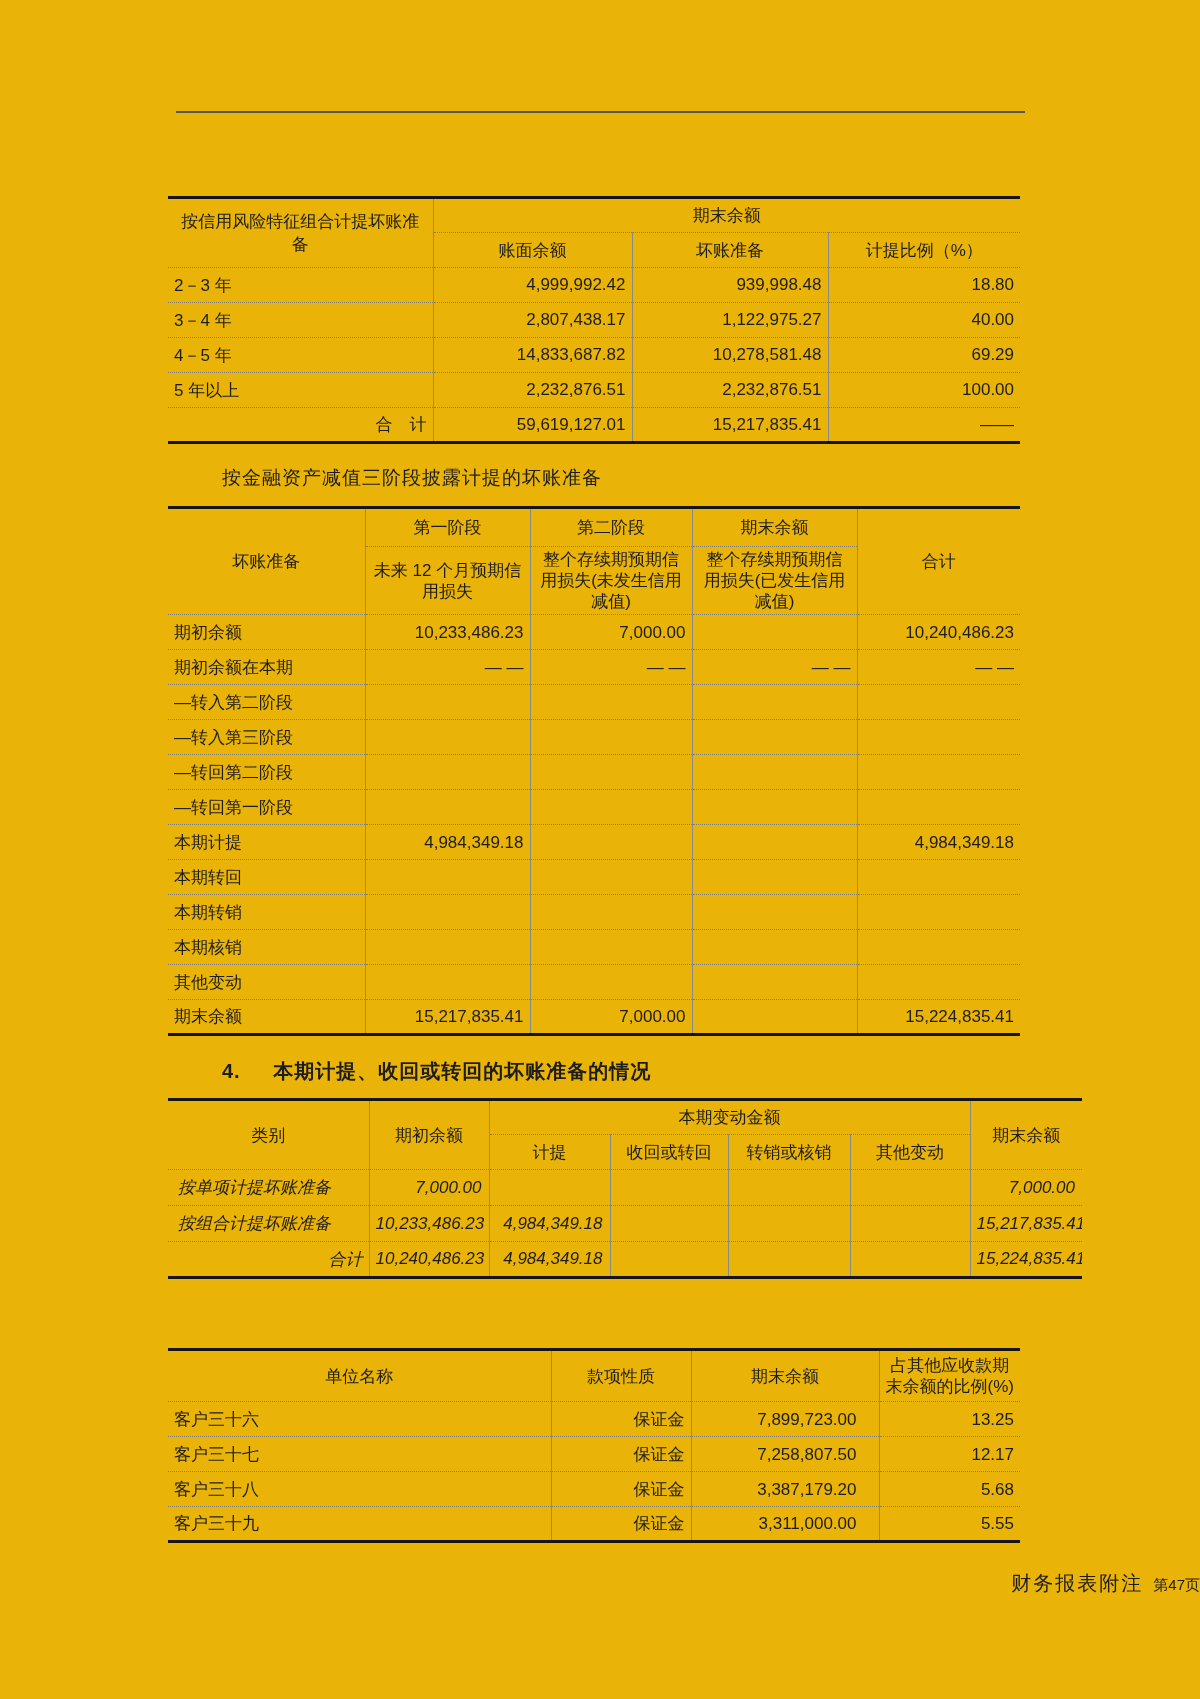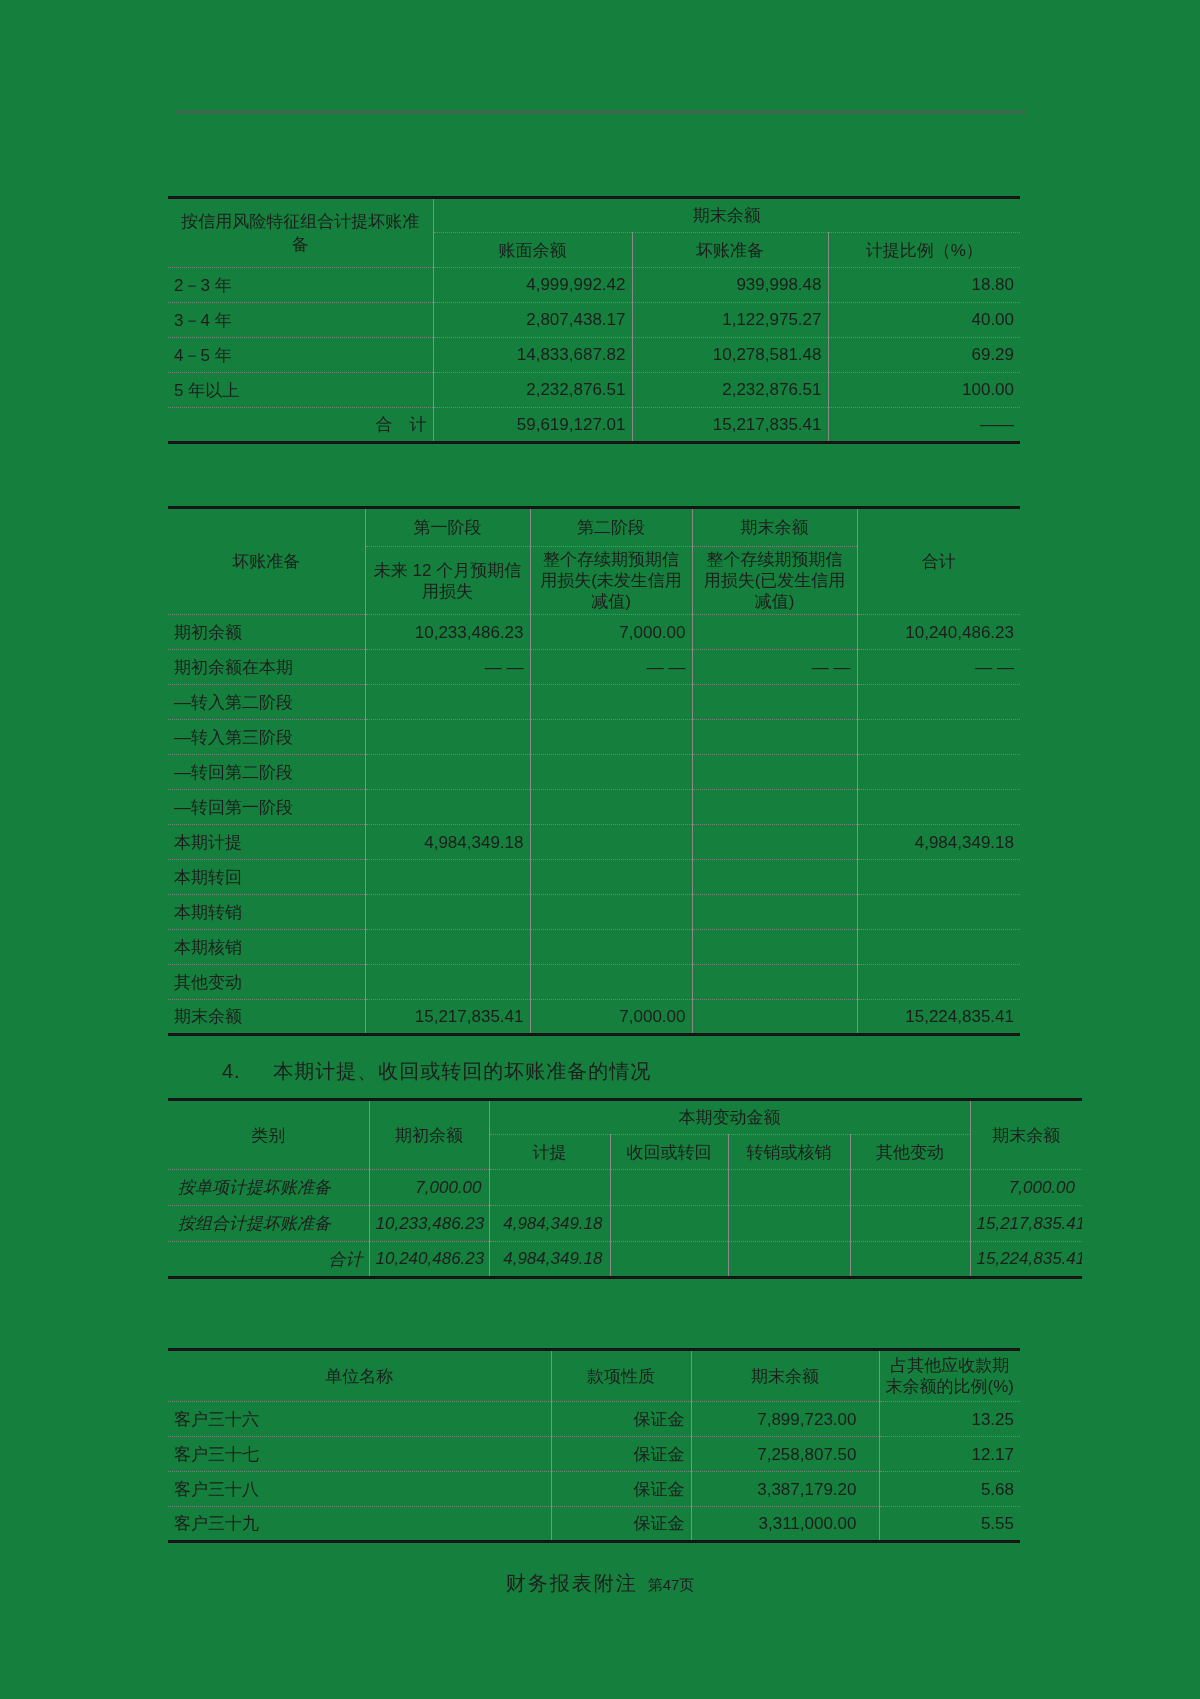--- a/index.html
+++ b/index.html
@@ -1,20 +1,20 @@
 <!DOCTYPE html>
 <html><head>
 <meta charset="utf-8">
 <style>
   html,body{margin:0;padding:0;background:#e8e8e8;}
   .page{
     position:relative;
     width:1200px;height:1699px;
     margin:0 auto;
-    background:#15803d;
+    background:#eab308;
     font-family:"Liberation Sans","DejaVu Sans",sans-serif;
     color:#1d1d1d;
     overflow:hidden;
   }
   .top-rule{
     position:absolute;left:176px;top:111px;
     width:849px;height:2px;background:#565656;
   }
   table.fin{
     position:absolute;
@@ -57,29 +57,29 @@
   .t4 tr.h{height:52px;}
   .t4 tr.d{height:35px;}
   .t4 td{line-height:21px;}
   .t4 .num{padding-right:22px;}
   .note-line{
     position:absolute;left:222px;top:465px;
     font-size:19px;letter-spacing:1px;
   }
   .sec-heading{
     position:absolute;left:222px;
-    font-size:20px;font-weight:normal;letter-spacing:1px;
+    font-size:20px;font-weight:bold;letter-spacing:1px;
   }
   .sec-heading .sec-num{display:inline-block;}
   .sec-heading .sec-title{display:inline-block;margin-left:26px;}
   .h4{top:1058px;}
   .h5{top:1305px;}
   .footer{
     position:absolute;left:0;top:1570px;width:100%;
-    text-align:center;
+    text-align:right;
   }
   .footer .f-title{font-size:20px;letter-spacing:2px;}
   .footer .f-page{font-size:15px;margin-left:10px;}
 </style>
 </head>
 <body>
 
 <div class="page">
 
   <div class="top-rule"></div>
@@ -127,20 +127,21 @@
     </tr>
     <tr>
       <td class="ctr">合　计</td>
       <td class="num">59,619,127.01</td>
       <td class="num">15,217,835.41</td>
       <td class="ctr">——</td>
     </tr>
   </tbody>
     </table>
 
+  <div class="note-line">按金融资产减值三阶段披露计提的坏账准备</div>
 
   <table class="fin t2">
     <colgroup>
         <col style="width:197px">
         <col style="width:165px">
         <col style="width:162px">
         <col style="width:165px">
         <col style="width:163px">
       </colgroup>
     <tbody>

